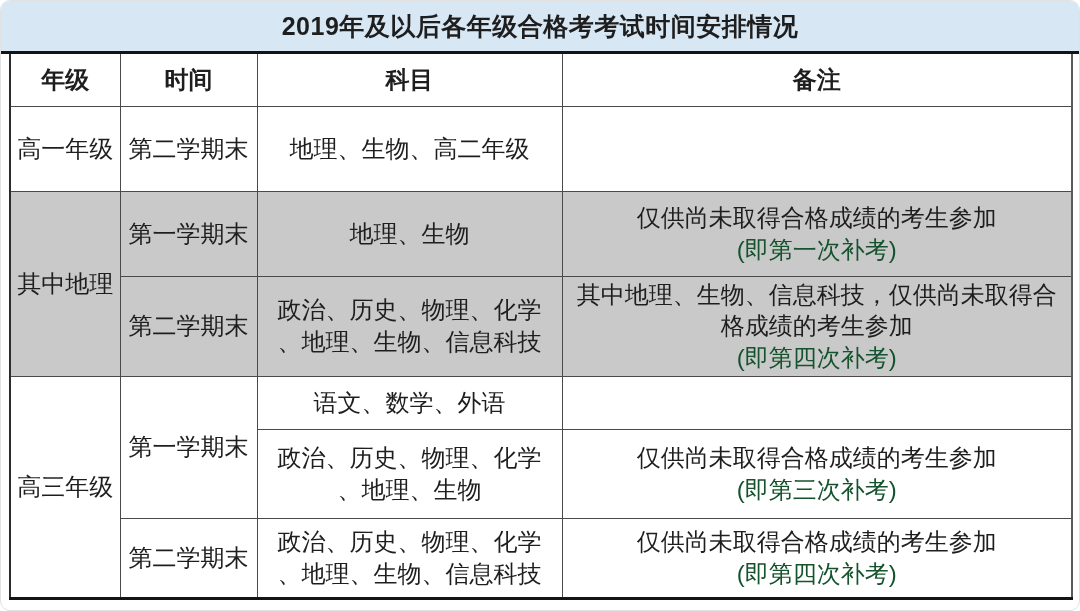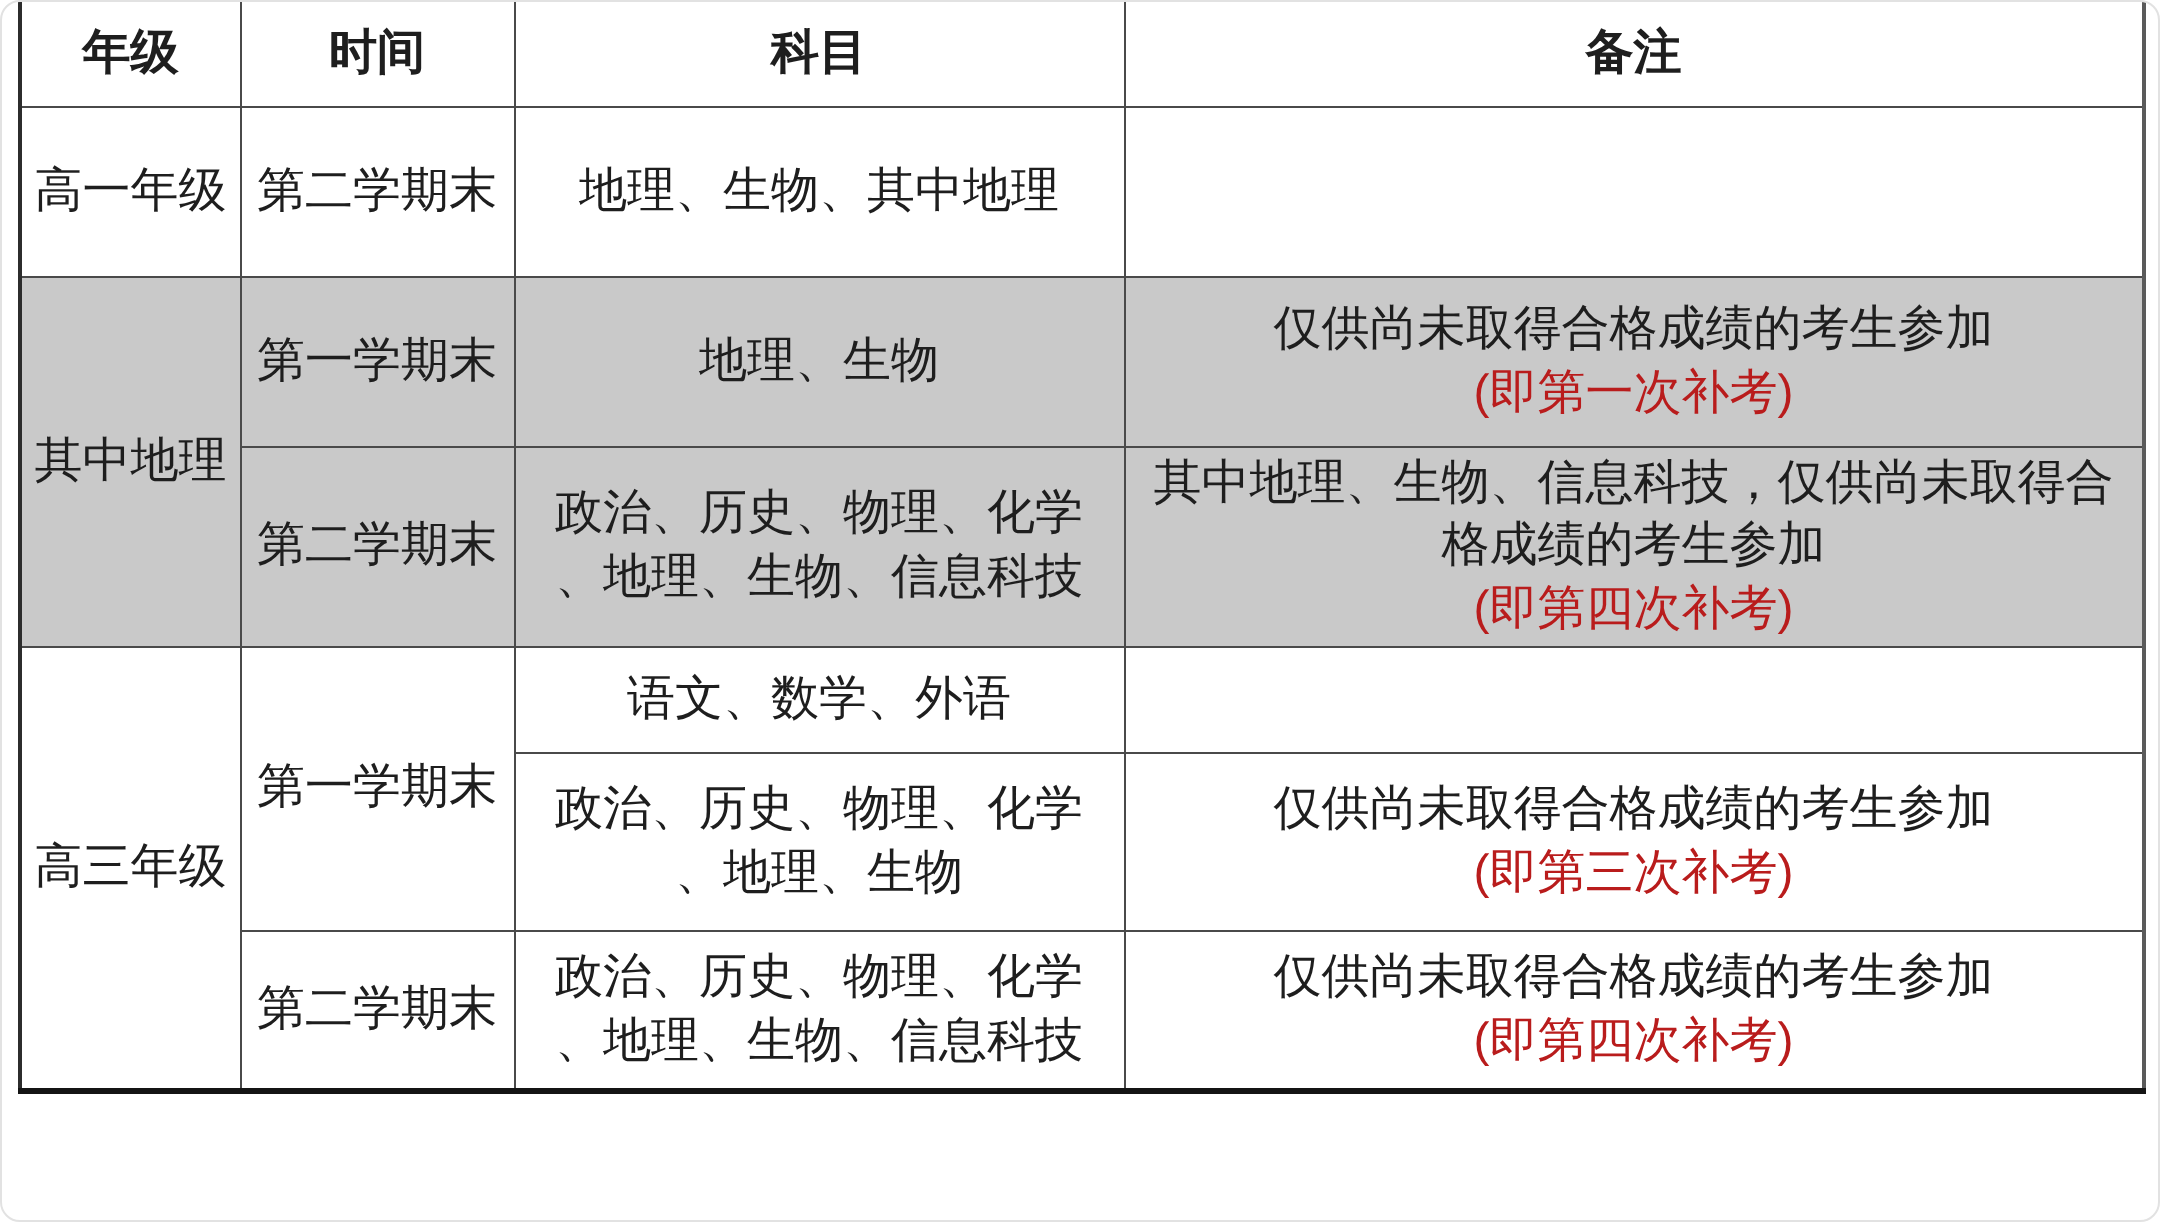--- a/index.html
+++ b/index.html
@@ -41,48 +41,51 @@
   .sched th { border-top: none; font-weight: bold; }
   .sched thead tr { height: 52px; }
   tr.r1 { height: 85px; }
   tr.r2 { height: 85px; }
   tr.r3 { height: 95px; }
   tr.r4 { height: 53px; }
   tr.r5 { height: 89px; }
   tr.r6 { height: 80px; }
   .band { background: #c9c9c9; }
   .pre { white-space: pre-line; }
-  .remark-note { color: #b91c1c; white-space: pre-line; }
+  .remark-note { color: #14532d; white-space: pre-line; }
 </style>
 </head>
 <body>
 
 <div class="page">
 
+  <div class="title-bar">
+    <span>2019年及以后各年级合格考考试时间安排情况</span>
+  </div>
 
   <table class="sched">
     <colgroup>
       <col style="width:110px">
       <col style="width:137px">
       <col style="width:305px">
       <col style="width:510px">
     </colgroup>
     <thead>
       <tr>
         <th>年级</th>
         <th>时间</th>
         <th>科目</th>
         <th>备注</th>
       </tr>
     </thead>
     <tbody>
       <tr class="r1">
         <td>高一年级</td>
         <td>第二学期末</td>
-        <td class="pre">地理、生物、其中地理</td>
+        <td class="pre">地理、生物、高二年级</td>
         <td>
           <div class="pre"></div>
           <div class="remark-note"></div>
         </td>
       </tr>
 
       <tr class="r2">
         <td class="band" rowspan="2">其中地理</td>
         <td class="band">第一学期末</td>
         <td class="band pre">地理、生物</td>

